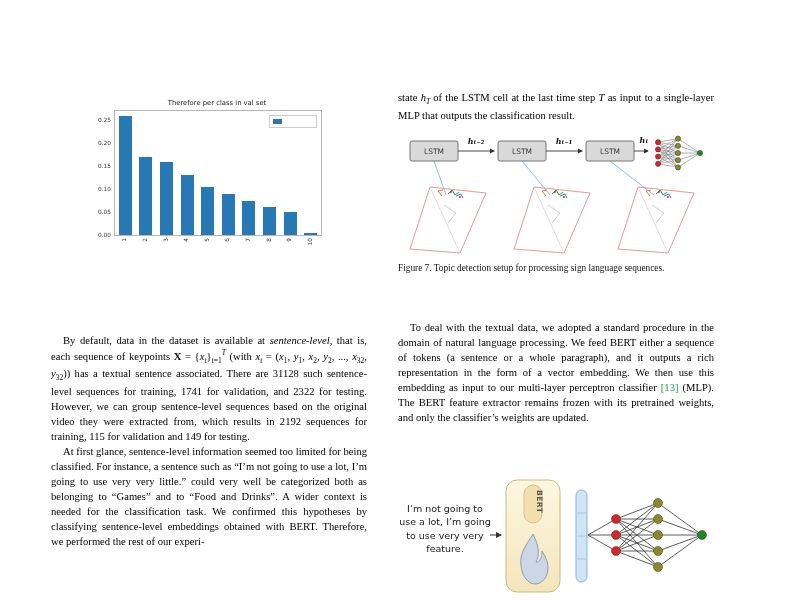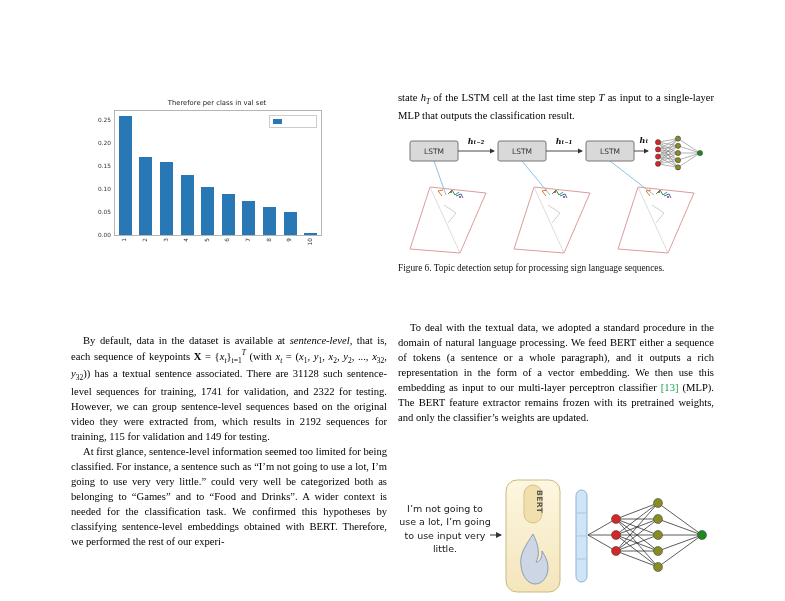--- a/index.html
+++ b/index.html
@@ -66,21 +66,21 @@
         <div class="bar" style="left: 147.908px; width: 13.184px; height: 27.5556px; background: rgb(40, 120, 181);"></div>
         <div class="xlab" style="left: 150.5px; top: 127px;">8</div>
         <div class="bar" style="left: 168.508px; width: 13.184px; height: 22.963px; background: rgb(40, 120, 181);"></div>
         <div class="xlab" style="left: 171.1px; top: 127px;">9</div>
         <div class="bar" style="left: 189.108px; width: 13.184px; height: 2.2963px; background: rgb(40, 120, 181);"></div>
         <div class="xlab" style="left: 191.7px; top: 127px;">10</div>
       </div>
   </div>
 
 
-  <div class="abs body-text" style="left:71px;top:333px;width:316px;height:268px;overflow:hidden;font-family:Liberation Serif, serif;">
+  <div class="abs body-text" style="left:51px;top:333px;width:316px;height:268px;overflow:hidden;font-family:Liberation Serif, serif;">
     <p class="para indent"><span>By default, data in the dataset is available at </span><span class="seg-i">sentence-level</span><span>, that is, each sequence of keypoints </span><span class="seg-b">X</span><span> = {</span><span class="seg-i">x</span><span class="seg-sub seg-i">t</span><span>}</span><span class="seg-sub">t=1</span><span class="seg-sup seg-i">T</span><span> (with </span><span class="seg-i">x</span><span class="seg-sub seg-i">t</span><span> = (</span><span class="seg-i">x</span><span class="seg-sub">1</span><span>, </span><span class="seg-i">y</span><span class="seg-sub">1</span><span>, </span><span class="seg-i">x</span><span class="seg-sub">2</span><span>, </span><span class="seg-i">y</span><span class="seg-sub">2</span><span>, ..., </span><span class="seg-i">x</span><span class="seg-sub">32</span><span>, </span><span class="seg-i">y</span><span class="seg-sub">32</span><span>)) has a textual sentence associated. There are 31128 such sentence-level sequences for training, 1741 for validation, and 2322 for testing. However, we can group sentence-level sequences based on the original video they were extracted from, which results in 2192 sequences for training, 115 for validation and 149 for testing.</span></p>
     <p class="para indent"><span>At first glance, sentence-level information seemed too limited for being classified. For instance, a sentence such as “I’m not going to use a lot, I’m going to use very very little.” could very well be categorized both as belonging to “Games” and to “Food and Drinks”. A wider context is needed for the classification task. We confirmed this hypotheses by classifying sentence-level embeddings obtained with BERT. Therefore, we performed the rest of our experi-</span></p>
   </div>
 
   <div class="abs body-text" style="left:398px;top:90px;width:316px;">
     <p class="para"><span>state </span><span class="seg-i">h</span><span class="seg-sub seg-i">T</span><span> of the LSTM cell at the last time step </span><span class="seg-i">T</span><span> as input to a single-layer MLP that outputs the classification result.</span></p>
   </div>
 
   <div class="fig" style="left:398px;top:133px;width:316px;height:126px;">
     <svg width="316" height="126" viewBox="0 0 316 126">
@@ -155,28 +155,28 @@
           <circle cx="28" cy="3.5999999999999996" r="2.6" fill="#8a8a2a" stroke="#333" stroke-width="0.5"></circle>
           <circle cx="28" cy="10.8" r="2.6" fill="#8a8a2a" stroke="#333" stroke-width="0.5"></circle>
           <circle cx="28" cy="18" r="2.6" fill="#8a8a2a" stroke="#333" stroke-width="0.5"></circle>
           <circle cx="28" cy="25.200000000000003" r="2.6" fill="#8a8a2a" stroke="#333" stroke-width="0.5"></circle>
           <circle cx="28" cy="32.4" r="2.6" fill="#8a8a2a" stroke="#333" stroke-width="0.5"></circle>
           <circle cx="50" cy="18" r="2.6" fill="#1e8a1e" stroke="#333" stroke-width="0.5"></circle>
         </g>
     </svg>
   </div>
 
-  <div class="caption" style="left:398px;top:263px;width:316px;">Figure 6. Topic detection setup for processing sign language sequences.</div>
+  <div class="caption" style="left:398px;top:263px;width:316px;">Figure 7. Topic detection setup for processing sign language sequences.</div>
 
   <div class="abs body-text" style="left:398px;top:320px;width:316px;">
     <p class="para indent"><span>To deal with the textual data, we adopted a standard procedure in the domain of natural language processing. We feed BERT either a sequence of tokens (a sentence or a whole paragraph), and it outputs a rich representation in the form of a vector embedding. We then use this embedding as input to our multi-layer perceptron classifier </span><span class="seg-cite">[13]</span><span> (MLP). The BERT feature extractor remains frozen with its pretrained weights, and only the classifier’s weights are updated.</span></p>
   </div>
 
   <div class="fig" style="left:398px;top:478px;width:316px;height:120px;">
-    <div class="input-text">I’m not going to use a lot, I’m going to use input very little.</div>
+    <div class="input-text">I’m not going to use a lot, I’m going to use very very feature.</div>
     <svg class="abs" style="left:92px;top:0;" width="224" height="118" viewBox="0 0 224 118">
       <defs>
         <marker id="arr2" markerWidth="6" markerHeight="6" refX="5" refY="3" orient="auto">
           <path d="M0,0 L6,3 L0,6 Z" fill="#333"></path>
         </marker>
         <linearGradient id="bertGrad" x1="0" y1="0" x2="0" y2="1">
           <stop offset="0" stop-color="#fdf7e0"></stop>
           <stop offset="1" stop-color="#f4e5bc"></stop>
         </linearGradient>
       </defs>

